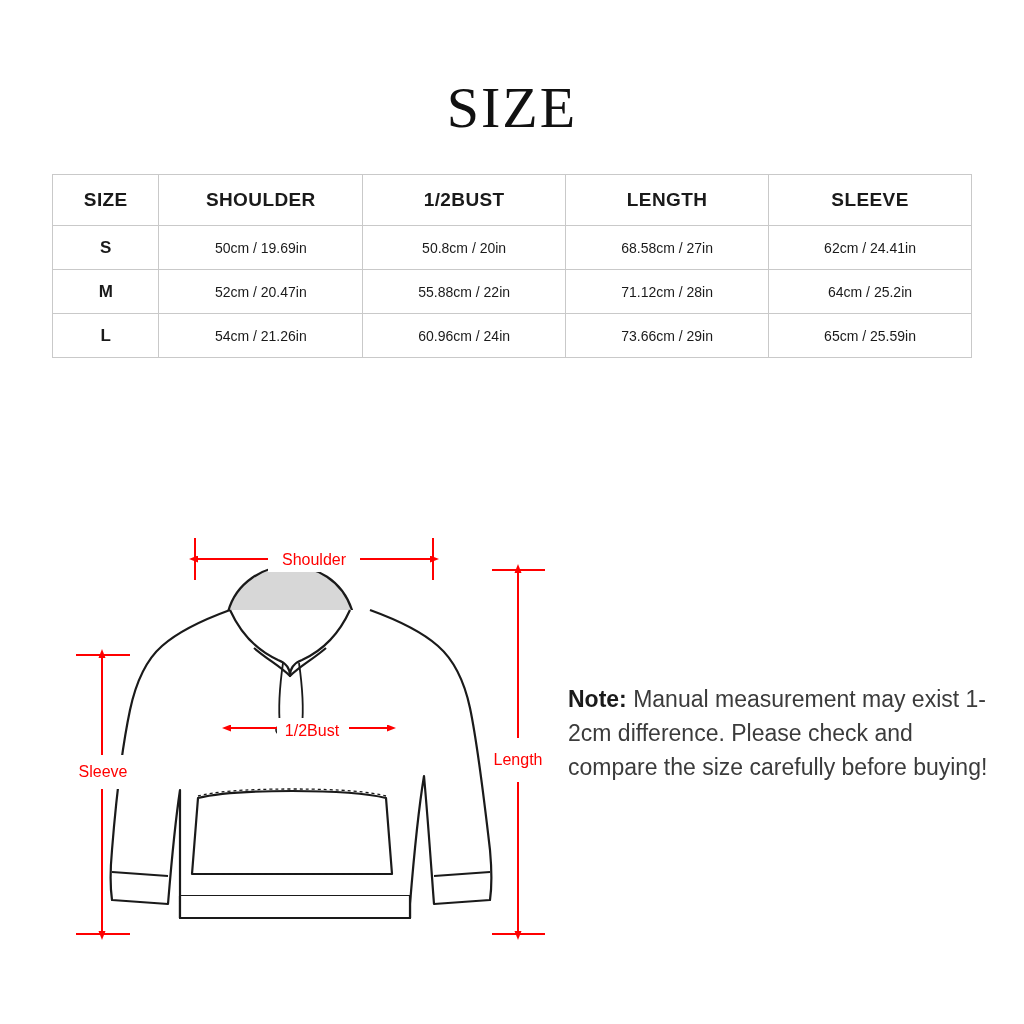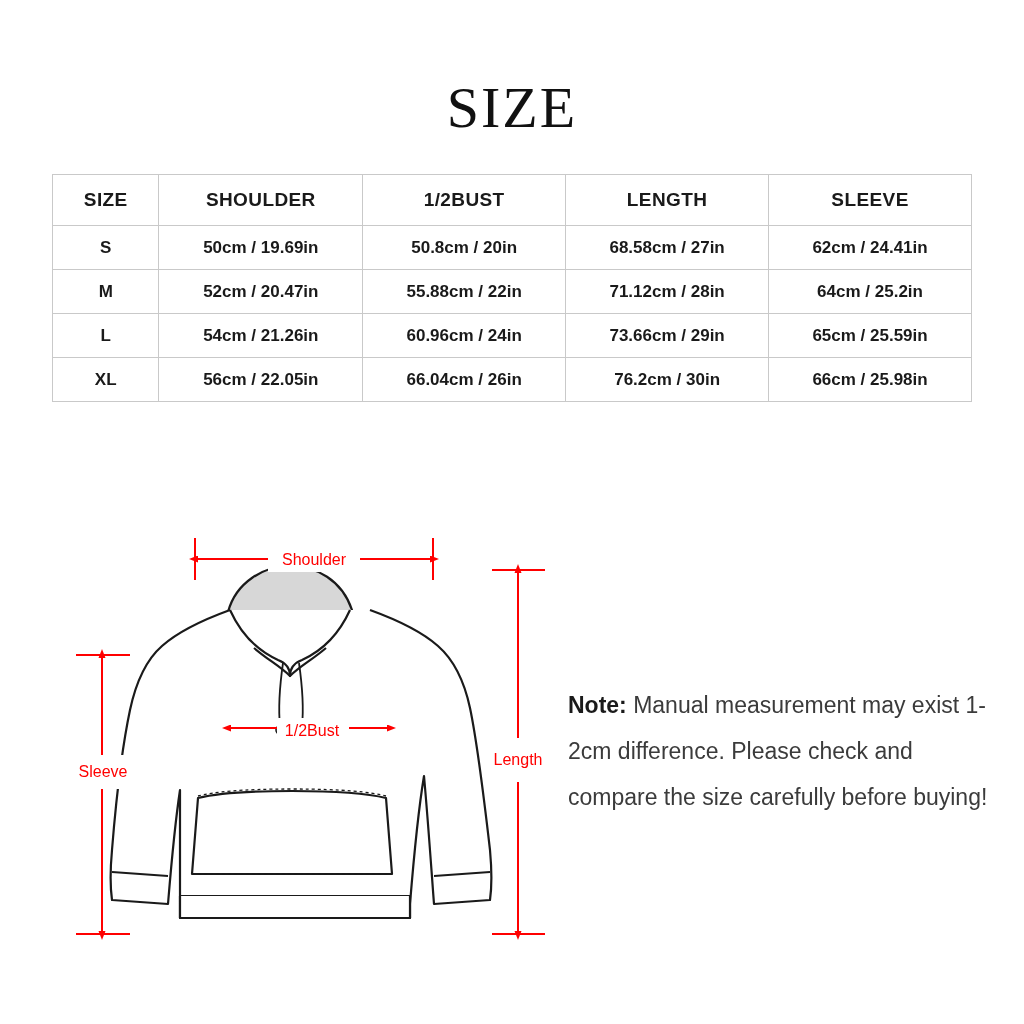--- a/index.html
+++ b/index.html
@@ -51,22 +51,22 @@
     color: #1a1a1a;
   }
   .size-table thead th {
     height: 48px;
     font-size: 19px;
     font-weight: bold;
     letter-spacing: 0.4px;
   }
   .size-table tbody td {
     height: 41px;
-    font-size: 17px;
-    font-weight: bold;
+    font-size: 14px;
+    font-weight: normal;
   }
   .size-table tbody td.size-cell {
     font-weight: bold;
     font-size: 17px;
   }
   .col-size { width: 105px; }
   .col-other { width: 203px; }
 
   
   .illus {
@@ -78,21 +78,21 @@
   }
   .illus svg { display: block; }
 
   
   .note {
     position: absolute;
     left: 568px;
     top: 682px;
     width: 420px;
     font-size: 23px;
-    line-height: 46px;
+    line-height: 34px;
     color: #3b3b3b;
   }
   .note .note-label {
     font-weight: bold;
     color: #1a1a1a;
   }
 </style>
 </head>
 <body>
 
@@ -124,27 +124,20 @@
         <td>55.88cm / 22in</td>
         <td>71.12cm / 28in</td>
         <td>64cm / 25.2in</td>
       </tr>
       <tr>
         <td class="size-cell">L</td>
         <td>54cm / 21.26in</td>
         <td>60.96cm / 24in</td>
         <td>73.66cm / 29in</td>
         <td>65cm / 25.59in</td>
-      </tr>
-      <tr>
-        <td class="size-cell">XL</td>
-        <td>56cm / 22.05in</td>
-        <td>66.04cm / 26in</td>
-        <td>76.2cm / 30in</td>
-        <td>66cm / 25.98in</td>
       </tr>
     </tbody>
   </table>
 
   <div class="illus">
     <svg width="540" height="480" viewBox="0 0 540 480" xmlns="http://www.w3.org/2000/svg">
       <defs>
         <marker id="arrL" markerWidth="10" markerHeight="10" refX="8" refY="3.5" orient="auto" markerUnits="userSpaceOnUse">
           <polygon points="9,0 9,7 0,3.5" fill="#ff0000"></polygon>
         </marker>

